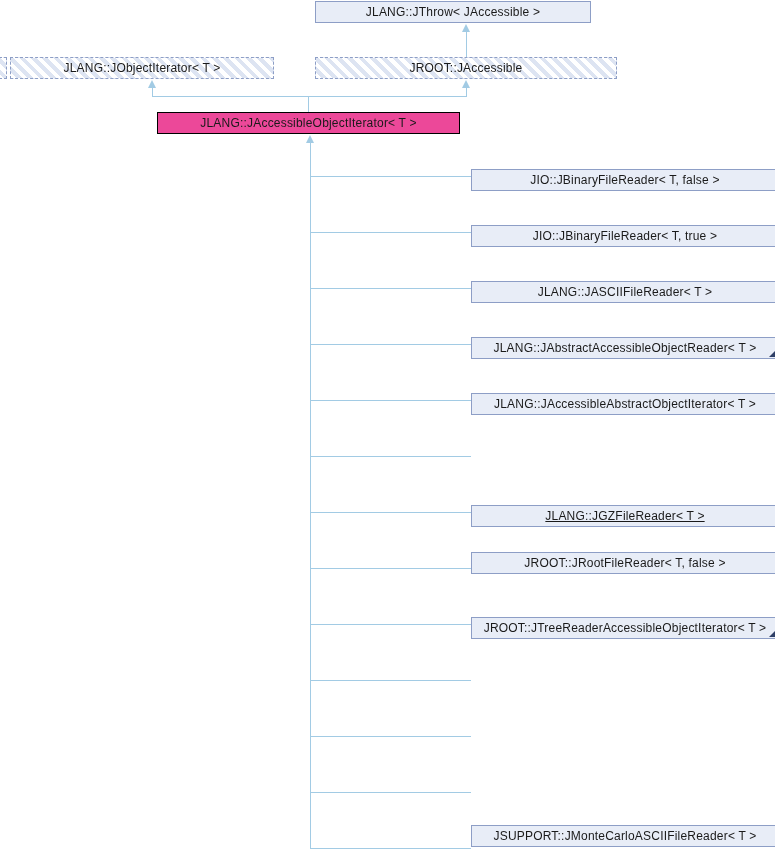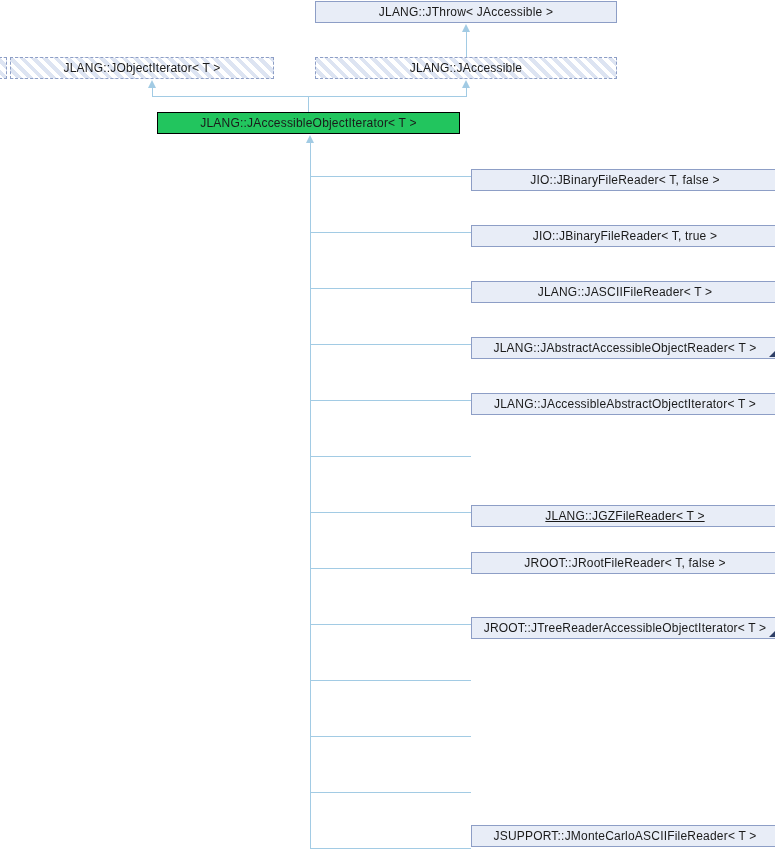--- a/index.html
+++ b/index.html
@@ -20,21 +20,21 @@
     display: flex;
     align-items: center;
     justify-content: center;
     white-space: nowrap;
     overflow: hidden;
     background: #e8edf7;
     border: 1px solid #8d9ec6;
     letter-spacing: 0.2px;
   }
   .node.current {
-    background: #22c55e;
+    background: #ec4899;
     border: 1px solid #000000;
   }
   .node.hatched {
     background: repeating-linear-gradient(45deg,
       #ffffff 0px, #ffffff 4px,
       #dde4f2 4px, #dde4f2 8px);
     border: 1px dashed #8d9ec6;
   }
   .node.derived { left: 471px; width: 308px; }
   .corner {
@@ -57,29 +57,29 @@
     border-left: 4px solid transparent;
     border-right: 4px solid transparent;
     border-bottom: 8px solid #a2cbe4;
   }
 </style>
 </head>
 <body>
 
 <div id="canvas">
 
-  <div class="node" style="left:315px; top:1px; width:302px;">JLANG::JThrow&lt; JAccessible &gt;</div>
+  <div class="node" style="left:315px; top:1px; width:276px;">JLANG::JThrow&lt; JAccessible &gt;</div>
 
   <div class="arrow-up" style="left:462px; top:24px;"></div>
   <div class="vline" style="left:466px; top:31px; height:26px;"></div>
 
   <div class="node hatched" style="left:-26px; top:57px; width:33px;"></div>
 
   <div class="node hatched" style="left:10px; top:57px; width:264px;">JLANG::JObjectIterator&lt; T &gt;</div>
-  <div class="node hatched" style="left:315px; top:57px; width:302px;">JLANG::JAccessible</div>
+  <div class="node hatched" style="left:315px; top:57px; width:302px;">JROOT::JAccessible</div>
 
   <div class="arrow-up" style="left:148px; top:80px;"></div>
   <div class="vline" style="left:152px; top:87px; height:9px;"></div>
   <div class="arrow-up" style="left:462px; top:80px;"></div>
   <div class="vline" style="left:466px; top:87px; height:9px;"></div>
   <div class="hline" style="left:152px; top:96px; width:315px;"></div>
   <div class="vline" style="left:308px; top:96px; height:16px;"></div>
 
   <div class="node current" style="left:157px; top:112px; width:303px;">JLANG::JAccessibleObjectIterator&lt; T &gt;</div>
 

